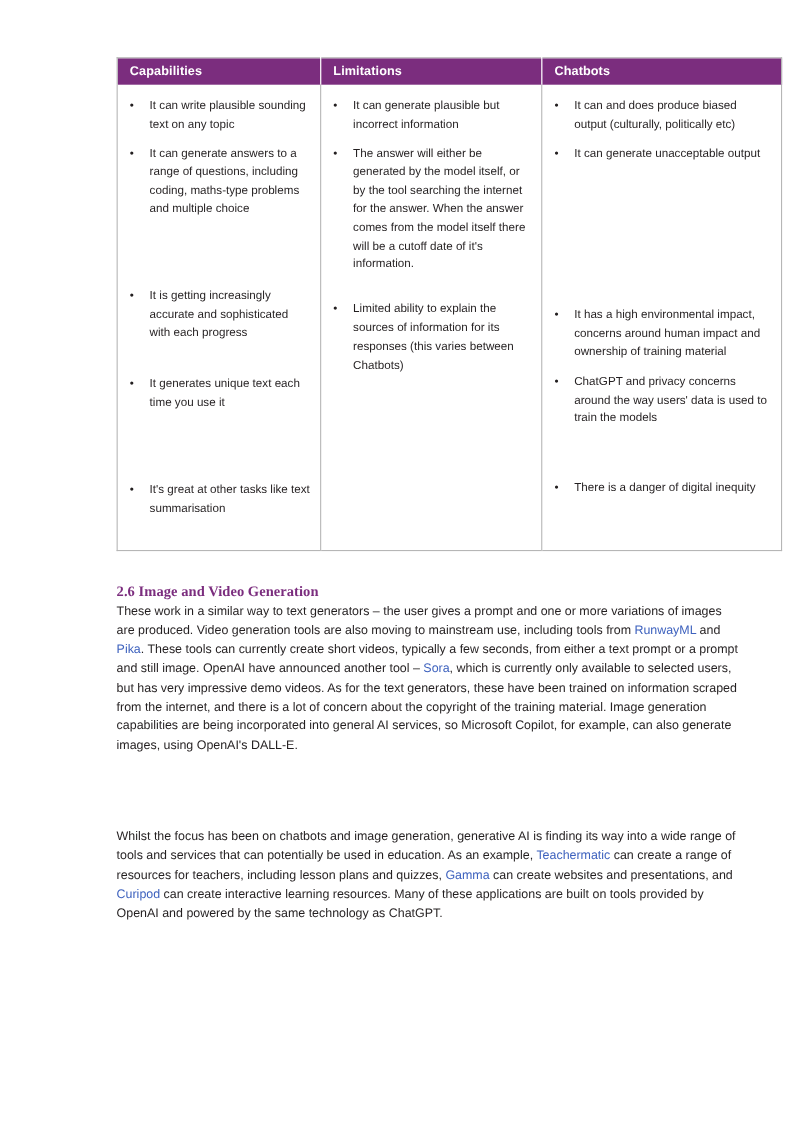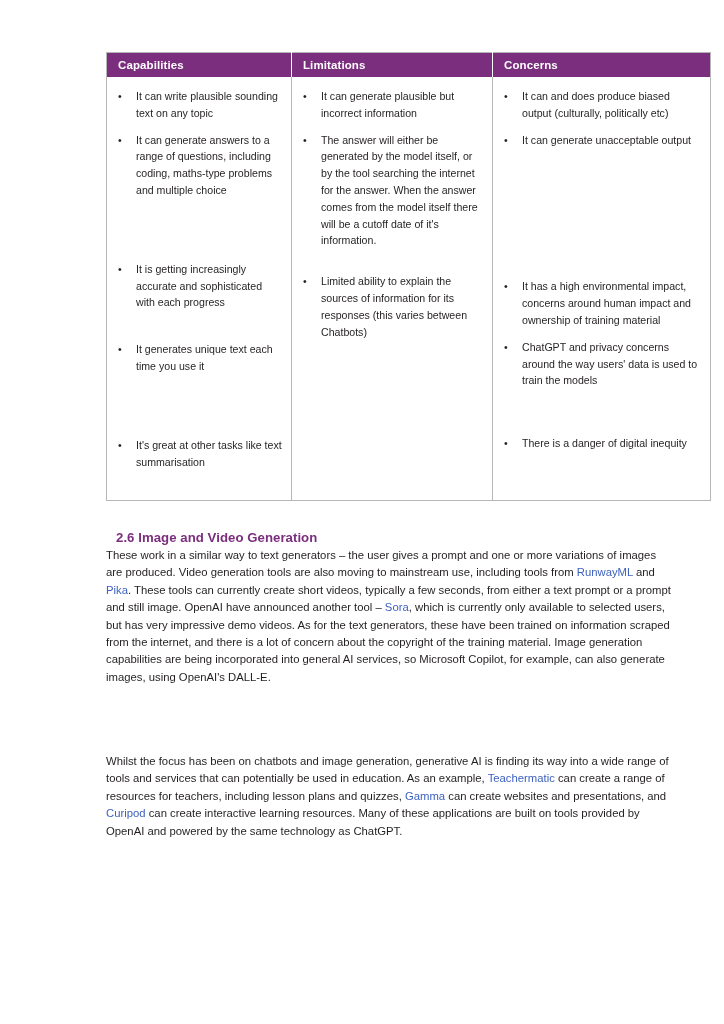--- a/index.html
+++ b/index.html
@@ -87,25 +87,26 @@
   .gap-62 { height: 62px; }
   .gap-130 { height: 130px; }
 
   
   .section {
     position: absolute;
     left: 106px;
     width: 568px;
   }
   h2.heading {
-    margin: 0 0 2px 10px;
+    margin: 0 0 2px 0;
     font-size: 13.2px;
     font-weight: bold;
     color: #7B2D7E;
     letter-spacing: .05px;
+    font-family: Liberation Serif, serif;
   }
   p.body {
     margin: 0;
     font-size: 11.3px;
     line-height: 17.4px;
     color: #231f20;
     text-align: left;
   }
   p.body + p.body { margin-top: 17px; }
   a.lnk, .lnk {
@@ -119,21 +120,21 @@
 </head>
 <body>
 
 <div class="page">
 
   <table class="compare-table">
     <thead>
       <tr>
         <th class="col-cap">Capabilities</th>
         <th class="col-lim">Limitations</th>
-        <th class="col-con">Concerns</th>
+        <th class="col-con">Chatbots</th>
       </tr>
     </thead>
     <tbody>
       <tr>
 
         <td>
           <ul class="bullets">
             <li>
               <span class="dot">•</span>
               <span class="txt">It can write plausible sounding text on any topic</span>

